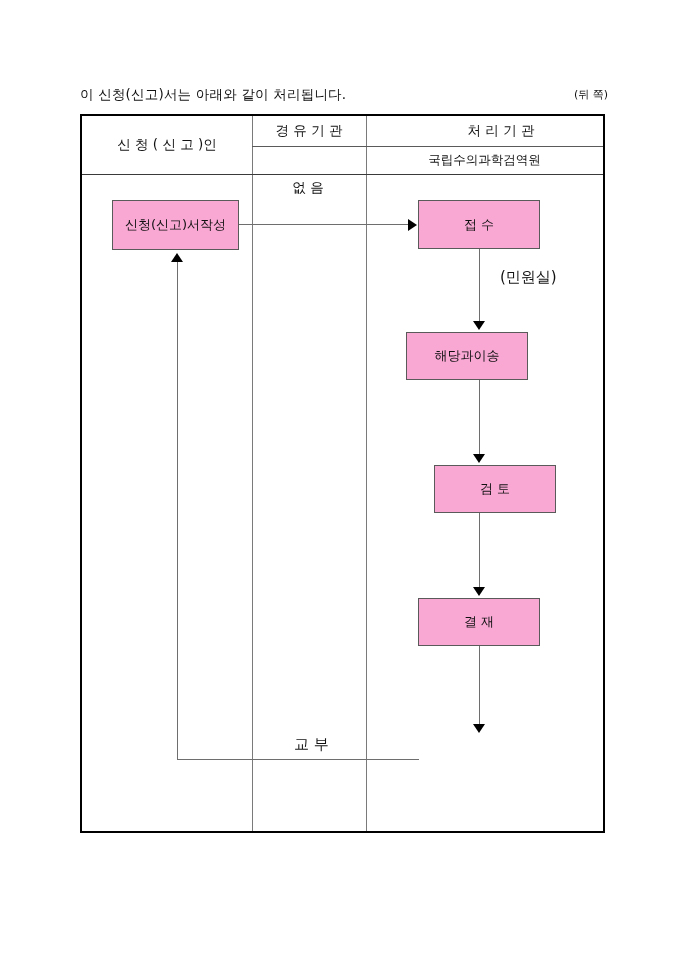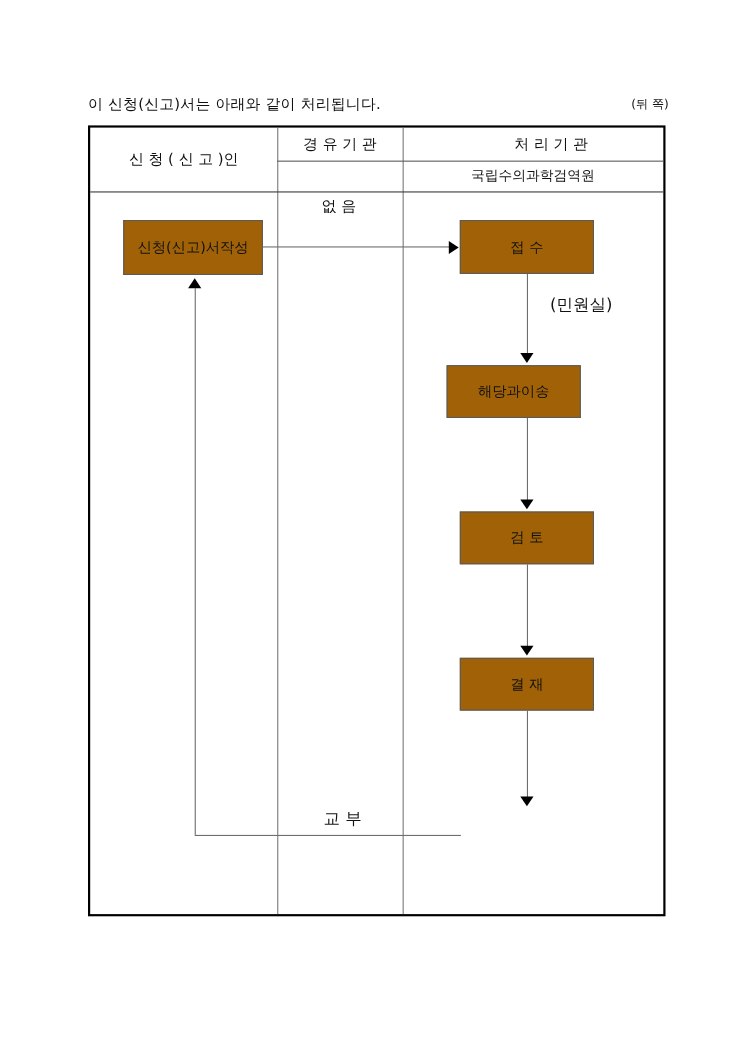--- a/index.html
+++ b/index.html
@@ -104,35 +104,35 @@
   .hdr.applicant  { left: 0;     top: 0;    width: 170px; height: 58px; }
   .hdr.via-title  { left: 170px; top: 0;    width: 114px; height: 30px; }
   .hdr.via-value  { left: 169px; top: 30px; width: 114px; height: 28px; margin-top: 28px; }
   .hdr.proc-title { left: 284px; top: 0;    width: 270px; height: 30px; }
   .hdr.proc-value { left: 284px; top: 30px; width: 237px; height: 28px; font-size: 12.5px; }
 
   
   .node {
     position: absolute;
     border: 1px solid #5a5a5a;
-    background: #a16207;
+    background: #f9a8d4;
     display: flex;
     align-items: center;
     justify-content: center;
     font-size: 13px;
     color: #111;
     white-space: nowrap;
     box-sizing: border-box;
   }
   
   .node.n-apply { left: 30px;  top: 84px;  width: 127px; height: 50px; font-size: 13px; }
   
   .node.n-receive { left: 336px; top: 84px;  width: 122px; height: 49px; }
   .node.n-forward { left: 324px; top: 216px; width: 122px; height: 48px; }
-  .node.n-review  { left: 336px; top: 349px; width: 122px; height: 48px; }
+  .node.n-review  { left: 352px; top: 349px; width: 122px; height: 48px; }
   .node.n-approve { left: 336px; top: 482px; width: 122px; height: 48px; }
   .node.n-issue   { left: 336px; top: 619px; width: 122px; height: 48px; font-size: 12.5px; }
 
   
   .line-v {
     position: absolute;
     width: 1px;
     background: #6e6e6e;
   }
   .line-h {

